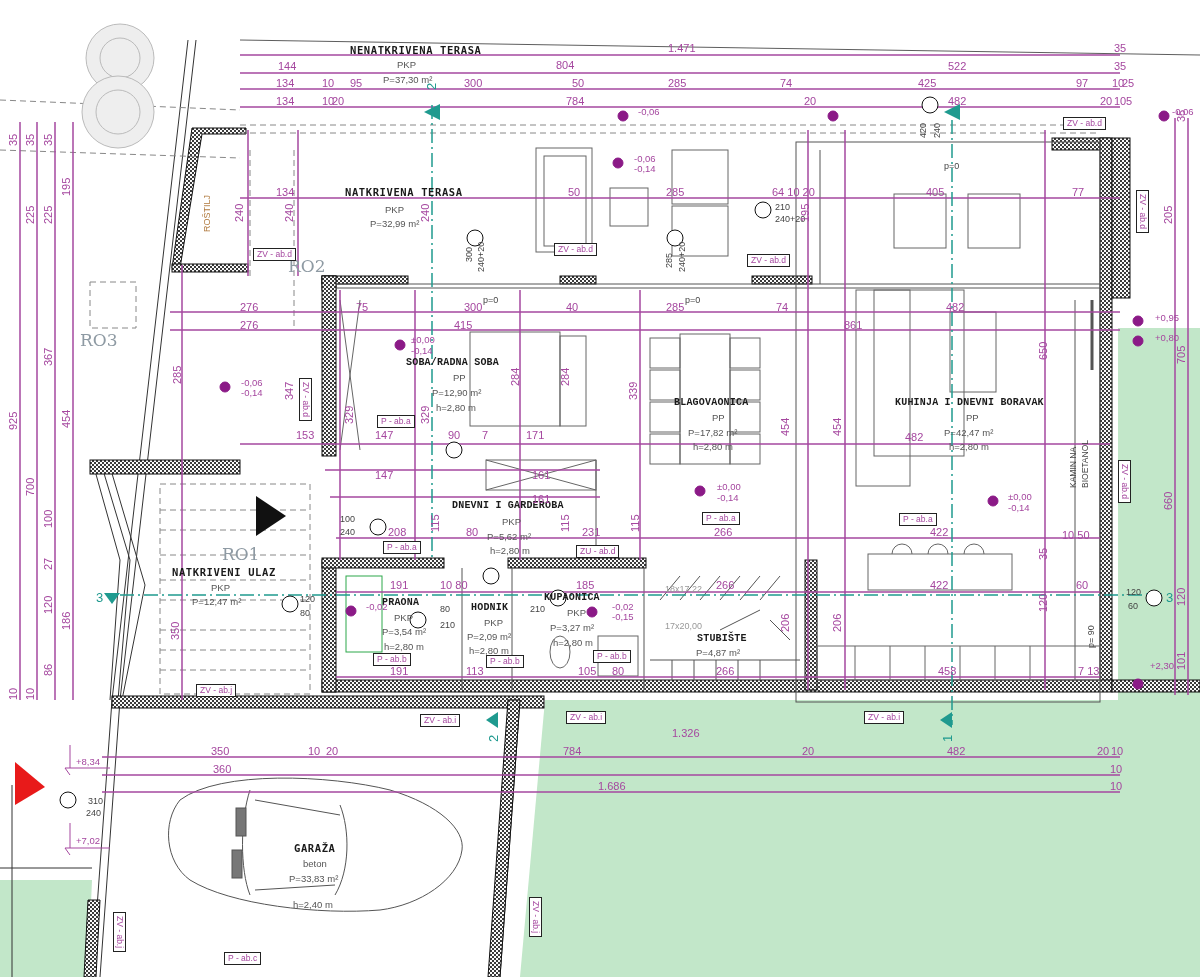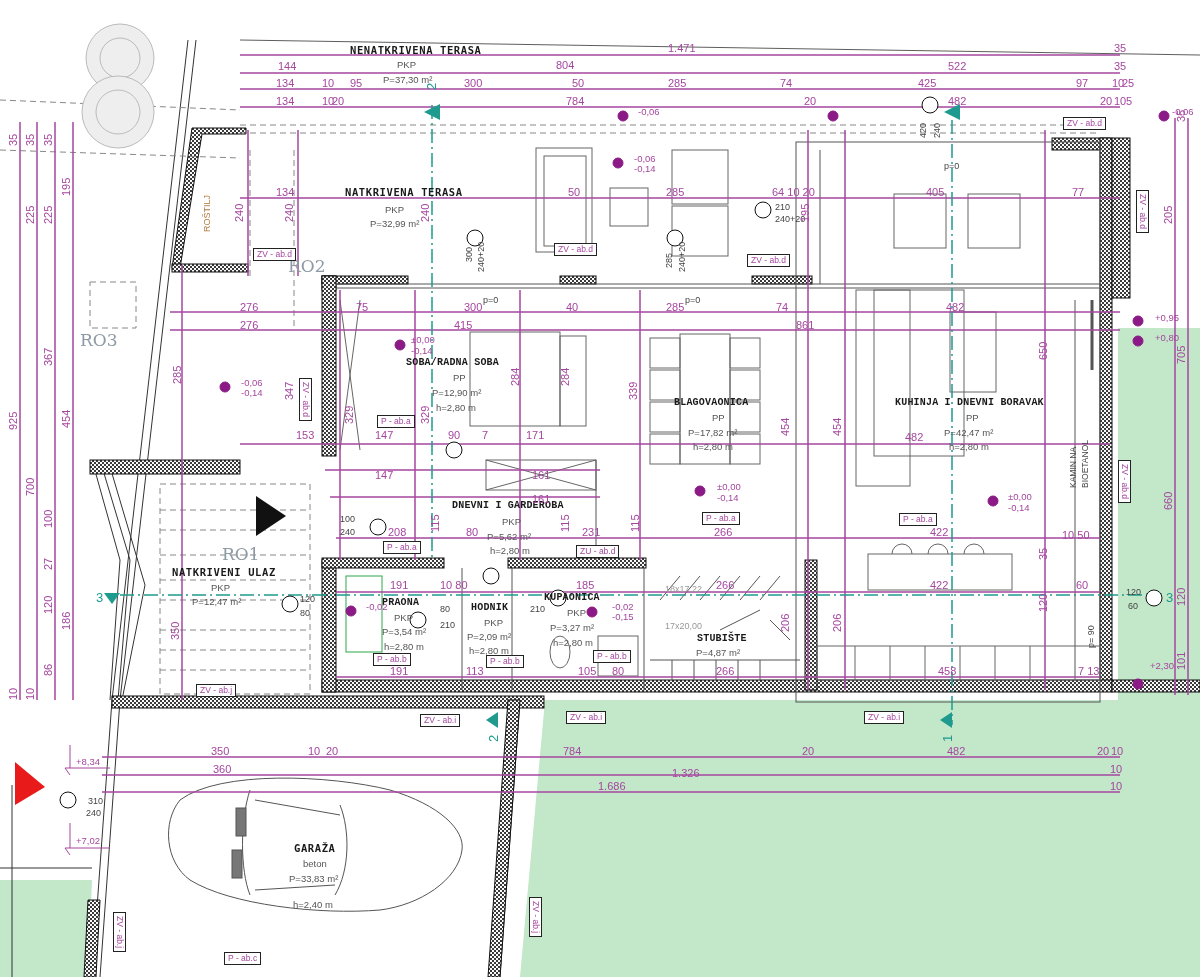--- a/index.html
+++ b/index.html
@@ -453,21 +453,21 @@
 
 <div class="abs dim" style="left:211px;top:746px;">350</div>
 <div class="abs dim" style="left:308px;top:746px;">10</div>
 <div class="abs dim" style="left:326px;top:746px;">20</div>
 <div class="abs dim" style="left:563px;top:746px;">784</div>
 <div class="abs dim" style="left:802px;top:746px;">20</div>
 <div class="abs dim" style="left:947px;top:746px;">482</div>
 <div class="abs dim" style="left:1097px;top:746px;">20</div>
 <div class="abs dim" style="left:1111px;top:746px;">10</div>
 <div class="abs dim" style="left:213px;top:764px;">360</div>
-<div class="abs dim" style="left:672px;top:768px;">1.326</div>
+<div class="abs dim" style="left:672px;top:728px;">1.326</div>
 <div class="abs dim" style="left:1110px;top:764px;">10</div>
 <div class="abs dim" style="left:598px;top:781px;">1.686</div>
 <div class="abs dim" style="left:1110px;top:781px;">10</div>
 
 <div class="abs dim v" style="left:8px;top:146px;">35</div>
 <div class="abs dim v" style="left:8px;top:430px;">925</div>
 <div class="abs dim v" style="left:8px;top:700px;">10</div>
 <div class="abs dim v" style="left:25px;top:146px;">35</div>
 <div class="abs dim v" style="left:25px;top:224px;">225</div>
 <div class="abs dim v" style="left:25px;top:496px;">700</div>
@@ -492,21 +492,21 @@
 
 <div class="abs dim" style="left:356px;top:302px;">75</div>
 <div class="abs dim" style="left:464px;top:302px;">300</div>
 <div class="abs dim" style="left:566px;top:302px;">40</div>
 <div class="abs dim" style="left:666px;top:302px;">285</div>
 <div class="abs dim" style="left:776px;top:302px;">74</div>
 <div class="abs dim" style="left:946px;top:302px;">482</div>
 <div class="abs dim" style="left:240px;top:302px;">276</div>
 <div class="abs dim" style="left:240px;top:320px;">276</div>
 <div class="abs dim" style="left:454px;top:320px;">415</div>
-<div class="abs dim" style="left:796px;top:320px;text-align:center;">861</div>
+<div class="abs dim" style="left:844px;top:320px;text-align:center;">861</div>
 <div class="abs dim" style="left:296px;top:430px;">153</div>
 <div class="abs dim" style="left:375px;top:430px;">147</div>
 <div class="abs dim" style="left:448px;top:430px;">90</div>
 <div class="abs dim" style="left:482px;top:430px;">7</div>
 <div class="abs dim" style="left:526px;top:430px;">171</div>
 <div class="abs dim" style="left:905px;top:432px;">482</div>
 <div class="abs dim" style="left:375px;top:470px;">147</div>
 <div class="abs dim" style="left:532px;top:470px;">161</div>
 <div class="abs dim" style="left:532px;top:494px;">161</div>
 <div class="abs dim" style="left:388px;top:527px;">208</div>

